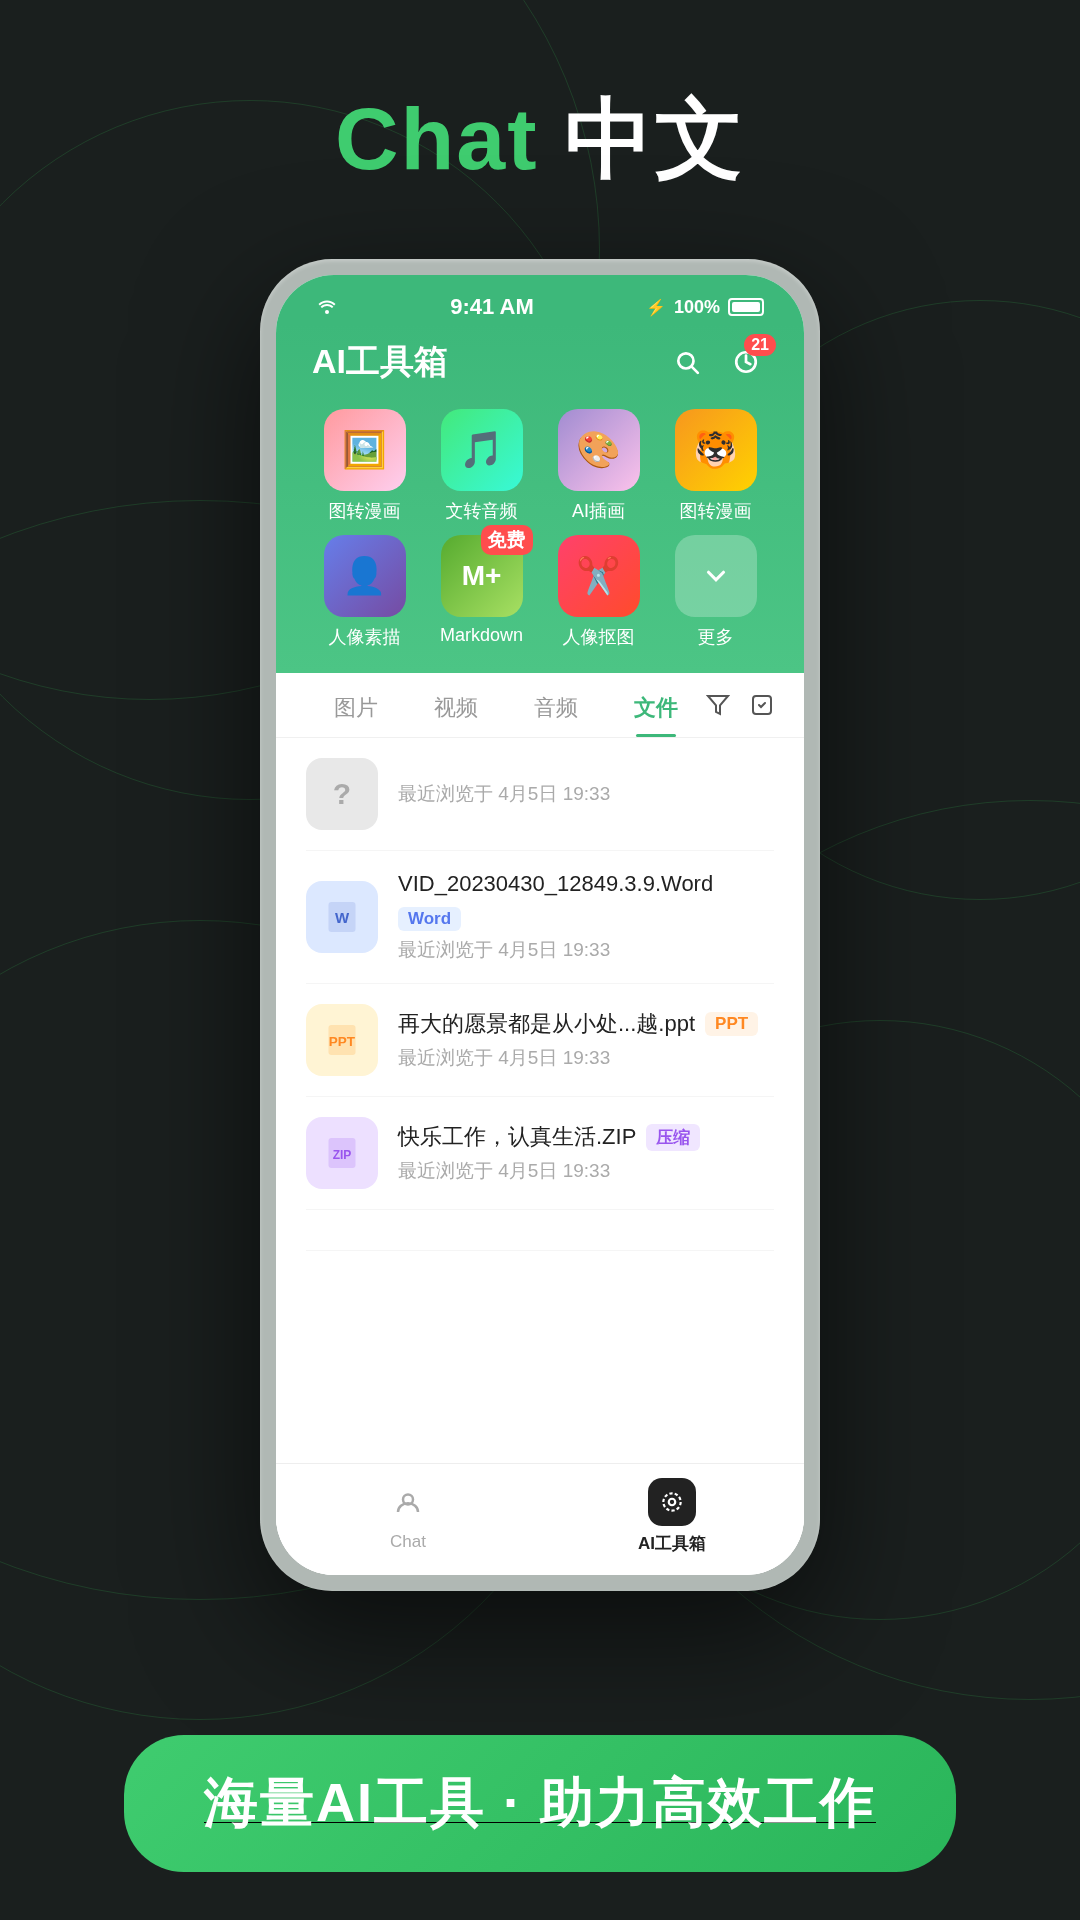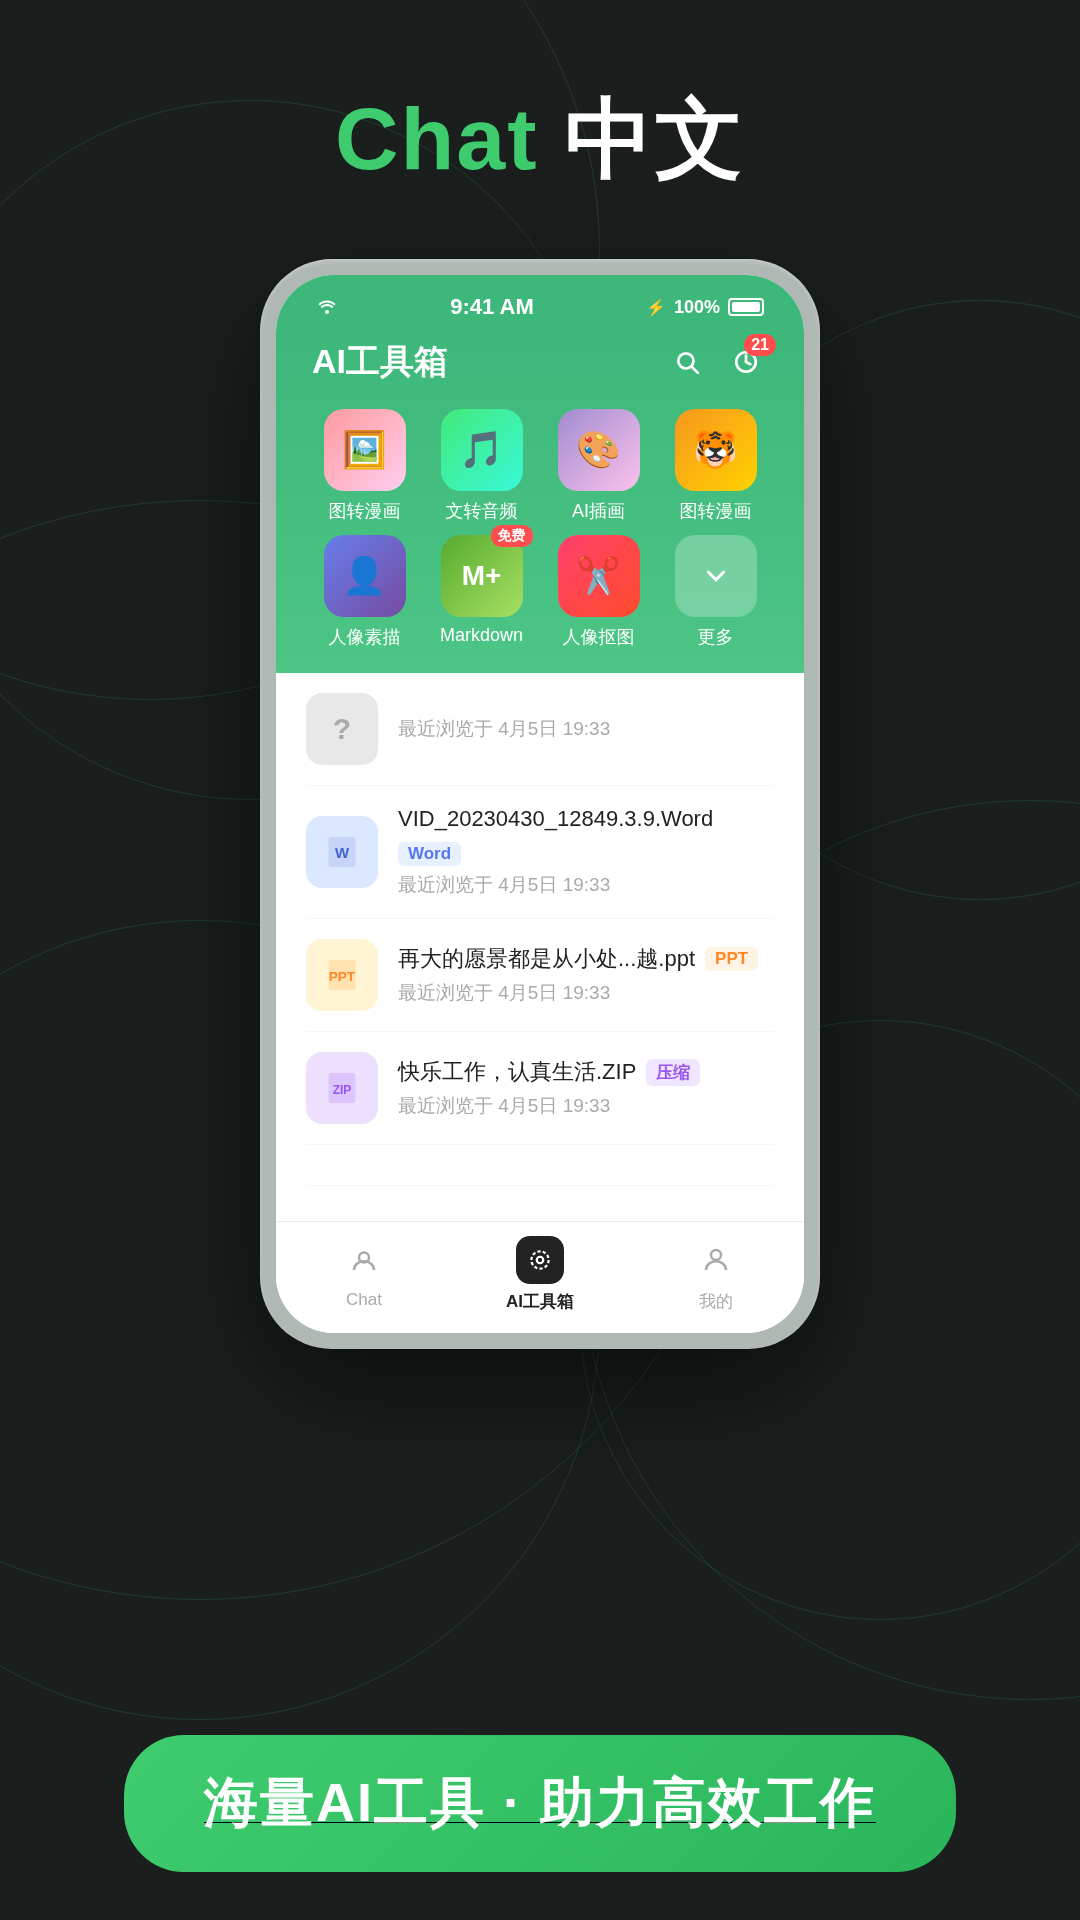--- a/index.html
+++ b/index.html
@@ -32,21 +32,21 @@
     
     .phone-wrapper {
       position: relative;
       z-index: 2;
       display: flex;
       justify-content: center;
       margin-top: 60px;
     }
     .phone-mockup {
       width: 560px;
-      height: 1090px;
+      height: 1332px;
       background: #b0b8b4;
       border-radius: 72px;
       padding: 16px;
       box-shadow: 0 40px 120px rgba(0,0,0,0.6), inset 0 2px 4px rgba(255,255,255,0.3);
     }
     .phone-screen {
       width: 100%;
       height: 100%;
       background: #ffffff;
       border-radius: 58px;
@@ -436,21 +436,21 @@
 
           <div class="app-item">
             <div class="app-icon-wrapper icon-img-blue">
               <span style="font-size:36px;">👤</span>
             </div>
             <span class="app-label">人像素描</span>
           </div>
           <div class="app-item">
             <div class="app-icon-wrapper icon-img-green" style="position:relative;">
               <span style="font-size:28px;font-weight:900;color:white;">M+</span>
-              <span style="position:absolute;top:-10px;right:-10px;background:#ff4d4d;color:white;font-size:14px;padding:2px 7px;border-radius:10px;font-weight:700;">免费</span>
+              <span style="position:absolute;top:-10px;right:-10px;background:#ff4d4d;color:white;font-size:19px;padding:2px 7px;border-radius:10px;font-weight:700;">免费</span>
             </div>
             <span class="app-label">Markdown</span>
           </div>
           <div class="app-item">
             <div class="app-icon-wrapper icon-img-red">
               <span style="font-size:36px;">✂️</span>
             </div>
             <span class="app-label">人像抠图</span>
           </div>
           <div class="app-item">
@@ -459,20 +459,39 @@
                 <polyline points="6 9 12 15 18 9"></polyline>
               </svg>
             </div>
             <span class="app-label">更多</span>
           </div>
         </div>
       </div>
 
       <div class="content-area">
 
+        <div class="tabs-row">
+          <div class="tab-item">图片</div>
+          <div class="tab-item">视频</div>
+          <div class="tab-item">音频</div>
+          <div class="tab-item active">文件</div>
+          <div class="tabs-actions">
+            <span class="tabs-action-icon">
+              <svg width="24" height="24" viewBox="0 0 24 24" fill="none" stroke="#555" stroke-width="2" stroke-linecap="round">
+                <polygon points="22 3 2 3 10 12.46 10 19 14 21 14 12.46 22 3"></polygon>
+              </svg>
+            </span>
+            <span class="tabs-action-icon">
+              <svg width="24" height="24" viewBox="0 0 24 24" fill="none" stroke="#555" stroke-width="2" stroke-linecap="round">
+                <rect x="3" y="3" width="18" height="18" rx="3"></rect>
+                <polyline points="9 12 11 14 15 10"></polyline>
+              </svg>
+            </span>
+          </div>
+        </div>
 
         <div class="file-list">
 
           <div class="file-item">
             <div class="file-icon-container ficon-gray">
               <span style="font-size:30px;color:#aaa;font-weight:900;">?</span>
             </div>
             <div class="file-info">
               <div class="file-date">最近浏览于 4月5日 19:33</div>
             </div>
@@ -545,29 +564,20 @@
           </div>
           <div class="nav-item">
             <div class="nav-icon active-nav">
               <svg width="26" height="26" viewBox="0 0 24 24" fill="none" stroke="white" stroke-width="2">
                 <circle cx="12" cy="12" r="3"></circle>
                 <circle cx="12" cy="12" r="8" stroke-dasharray="3 2"></circle>
               </svg>
             </div>
             <span class="nav-label active-nav-label">AI工具箱</span>
           </div>
-          <div class="nav-item">
-            <div class="nav-icon">
-              <svg width="30" height="30" viewBox="0 0 24 24" fill="none" stroke="#aaa" stroke-width="2">
-                <circle cx="12" cy="8" r="4"></circle>
-                <path d="M4 20c0-4 3.6-7 8-7s8 3 8 7"></path>
-              </svg>
-            </div>
-            <span class="nav-label">我的</span>
-          </div>
         </div>
       </div>
 
     </div>
   </div>
 </div>
 
 <div class="bottom-banner">
   <span class="bottom-banner-text">海量AI工具 · 助力高效工作</span>
 </div>

